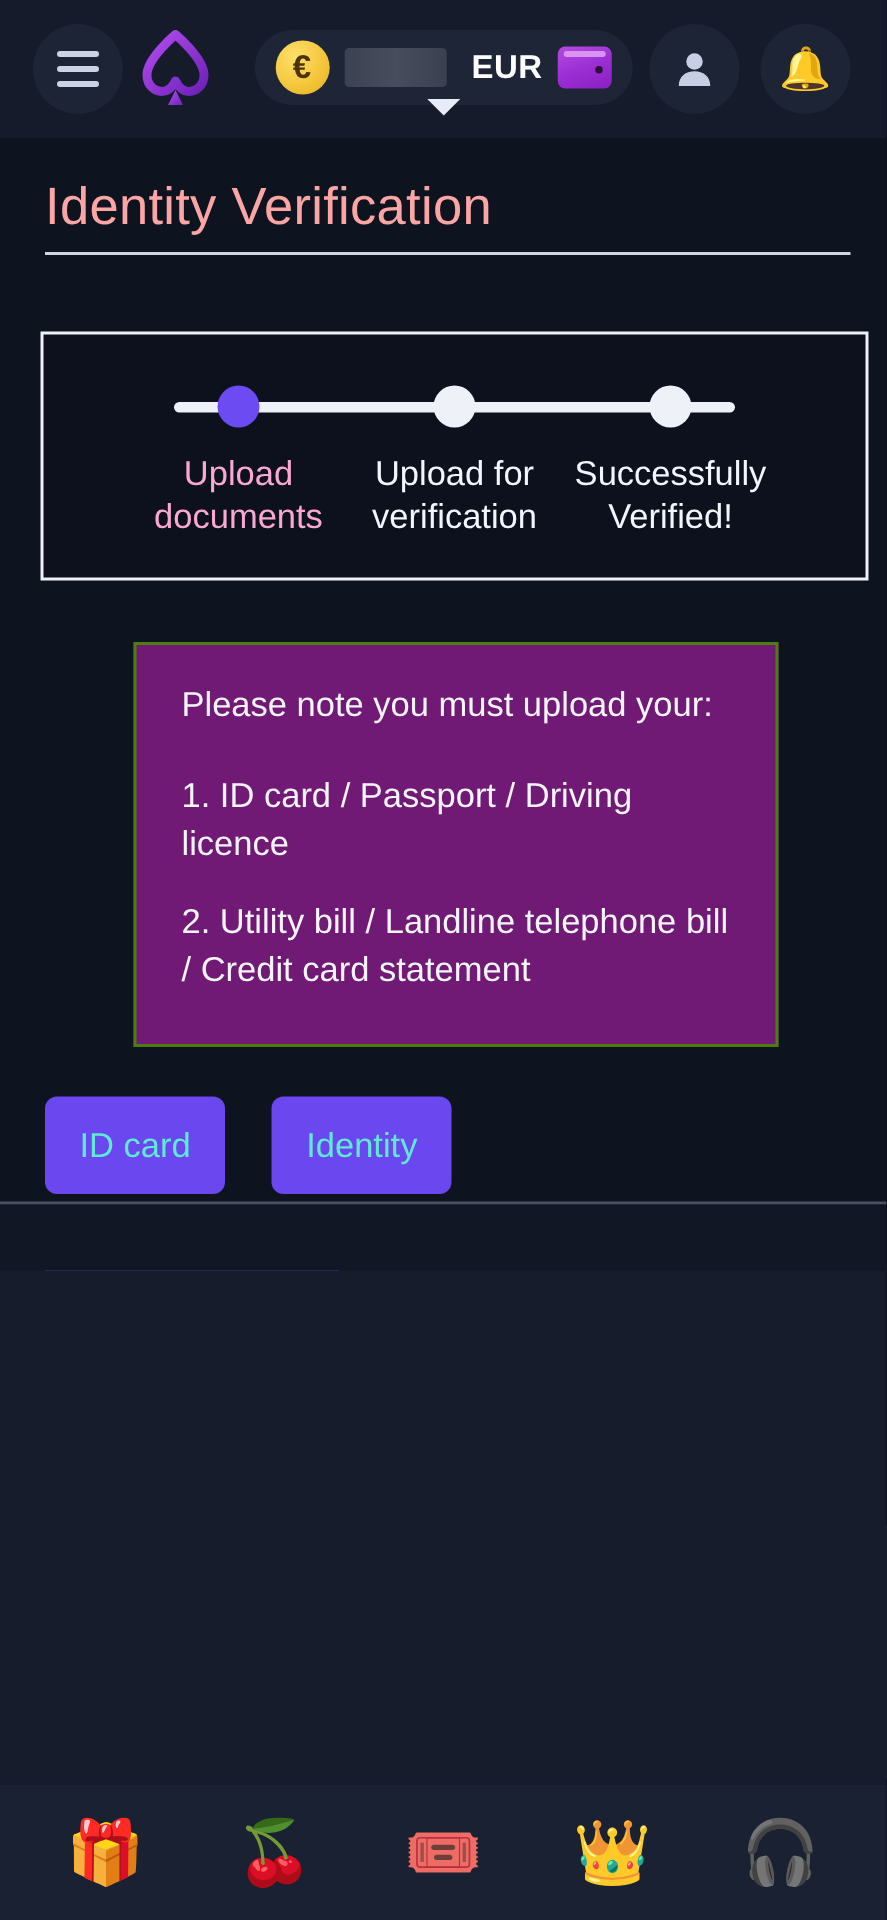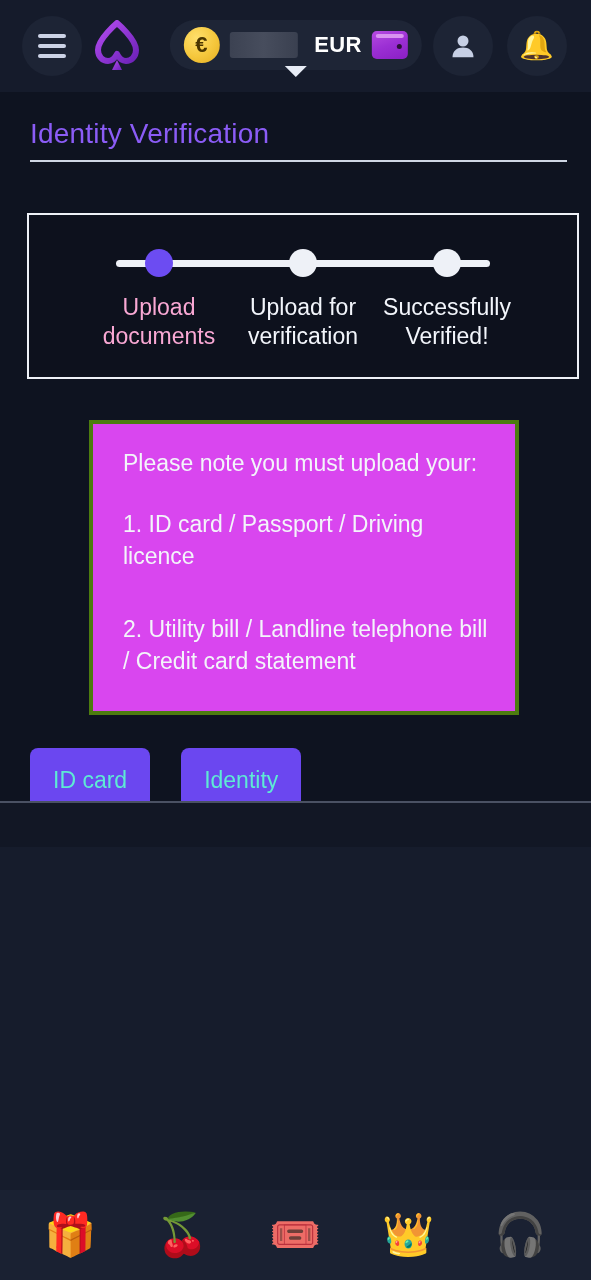--- a/index.html
+++ b/index.html
@@ -146,22 +146,22 @@
 
   
   .page {
     flex: 1 1 auto;
     background: #0e1320;
     position: relative;
     overflow: hidden;
   }
 
   .page-title {
-    color: #8b5cf6;
-    font-size: 28px;
+    color: #fca5a5;
+    font-size: 35px;
     font-weight: 400;
     letter-spacing: .2px;
     padding: 26px 0 10px 30px;
   }
 
   .title-rule {
     height: 2px;
     background: #cfd6e4;
     margin: 0 24px 0 30px;
   }
@@ -218,37 +218,37 @@
     font-size: 23px;
     line-height: 29px;
     color: #f2f5fb;
     font-weight: 400;
   }
   .step.active .step-lbl { color: #f9a8d4; }
 
   
   .note-box {
     margin: 41px 72px 0 89px;
-    border: 4px solid #4d7c0f;
-    background: #d946ef;
+    border: 2px solid #4d7c0f;
+    background: #701a75;
     padding: 24px 26px 34px 30px;
   }
 
   .note-head {
     color: #f3f5fa;
     font-size: 23px;
     line-height: 30px;
     margin-bottom: 30px;
   }
 
   .note-item {
     color: #f3f5fa;
     font-size: 23px;
     line-height: 32px;
-    margin-bottom: 41px;
+    margin-bottom: 20px;
   }
   .note-item:last-child { margin-bottom: 0; }
 
   
   .doc-btns {
     margin: 33px 0 0 30px;
     display: flex;
     flex-wrap: wrap;
     gap: 30px 31px;
     width: 460px;

